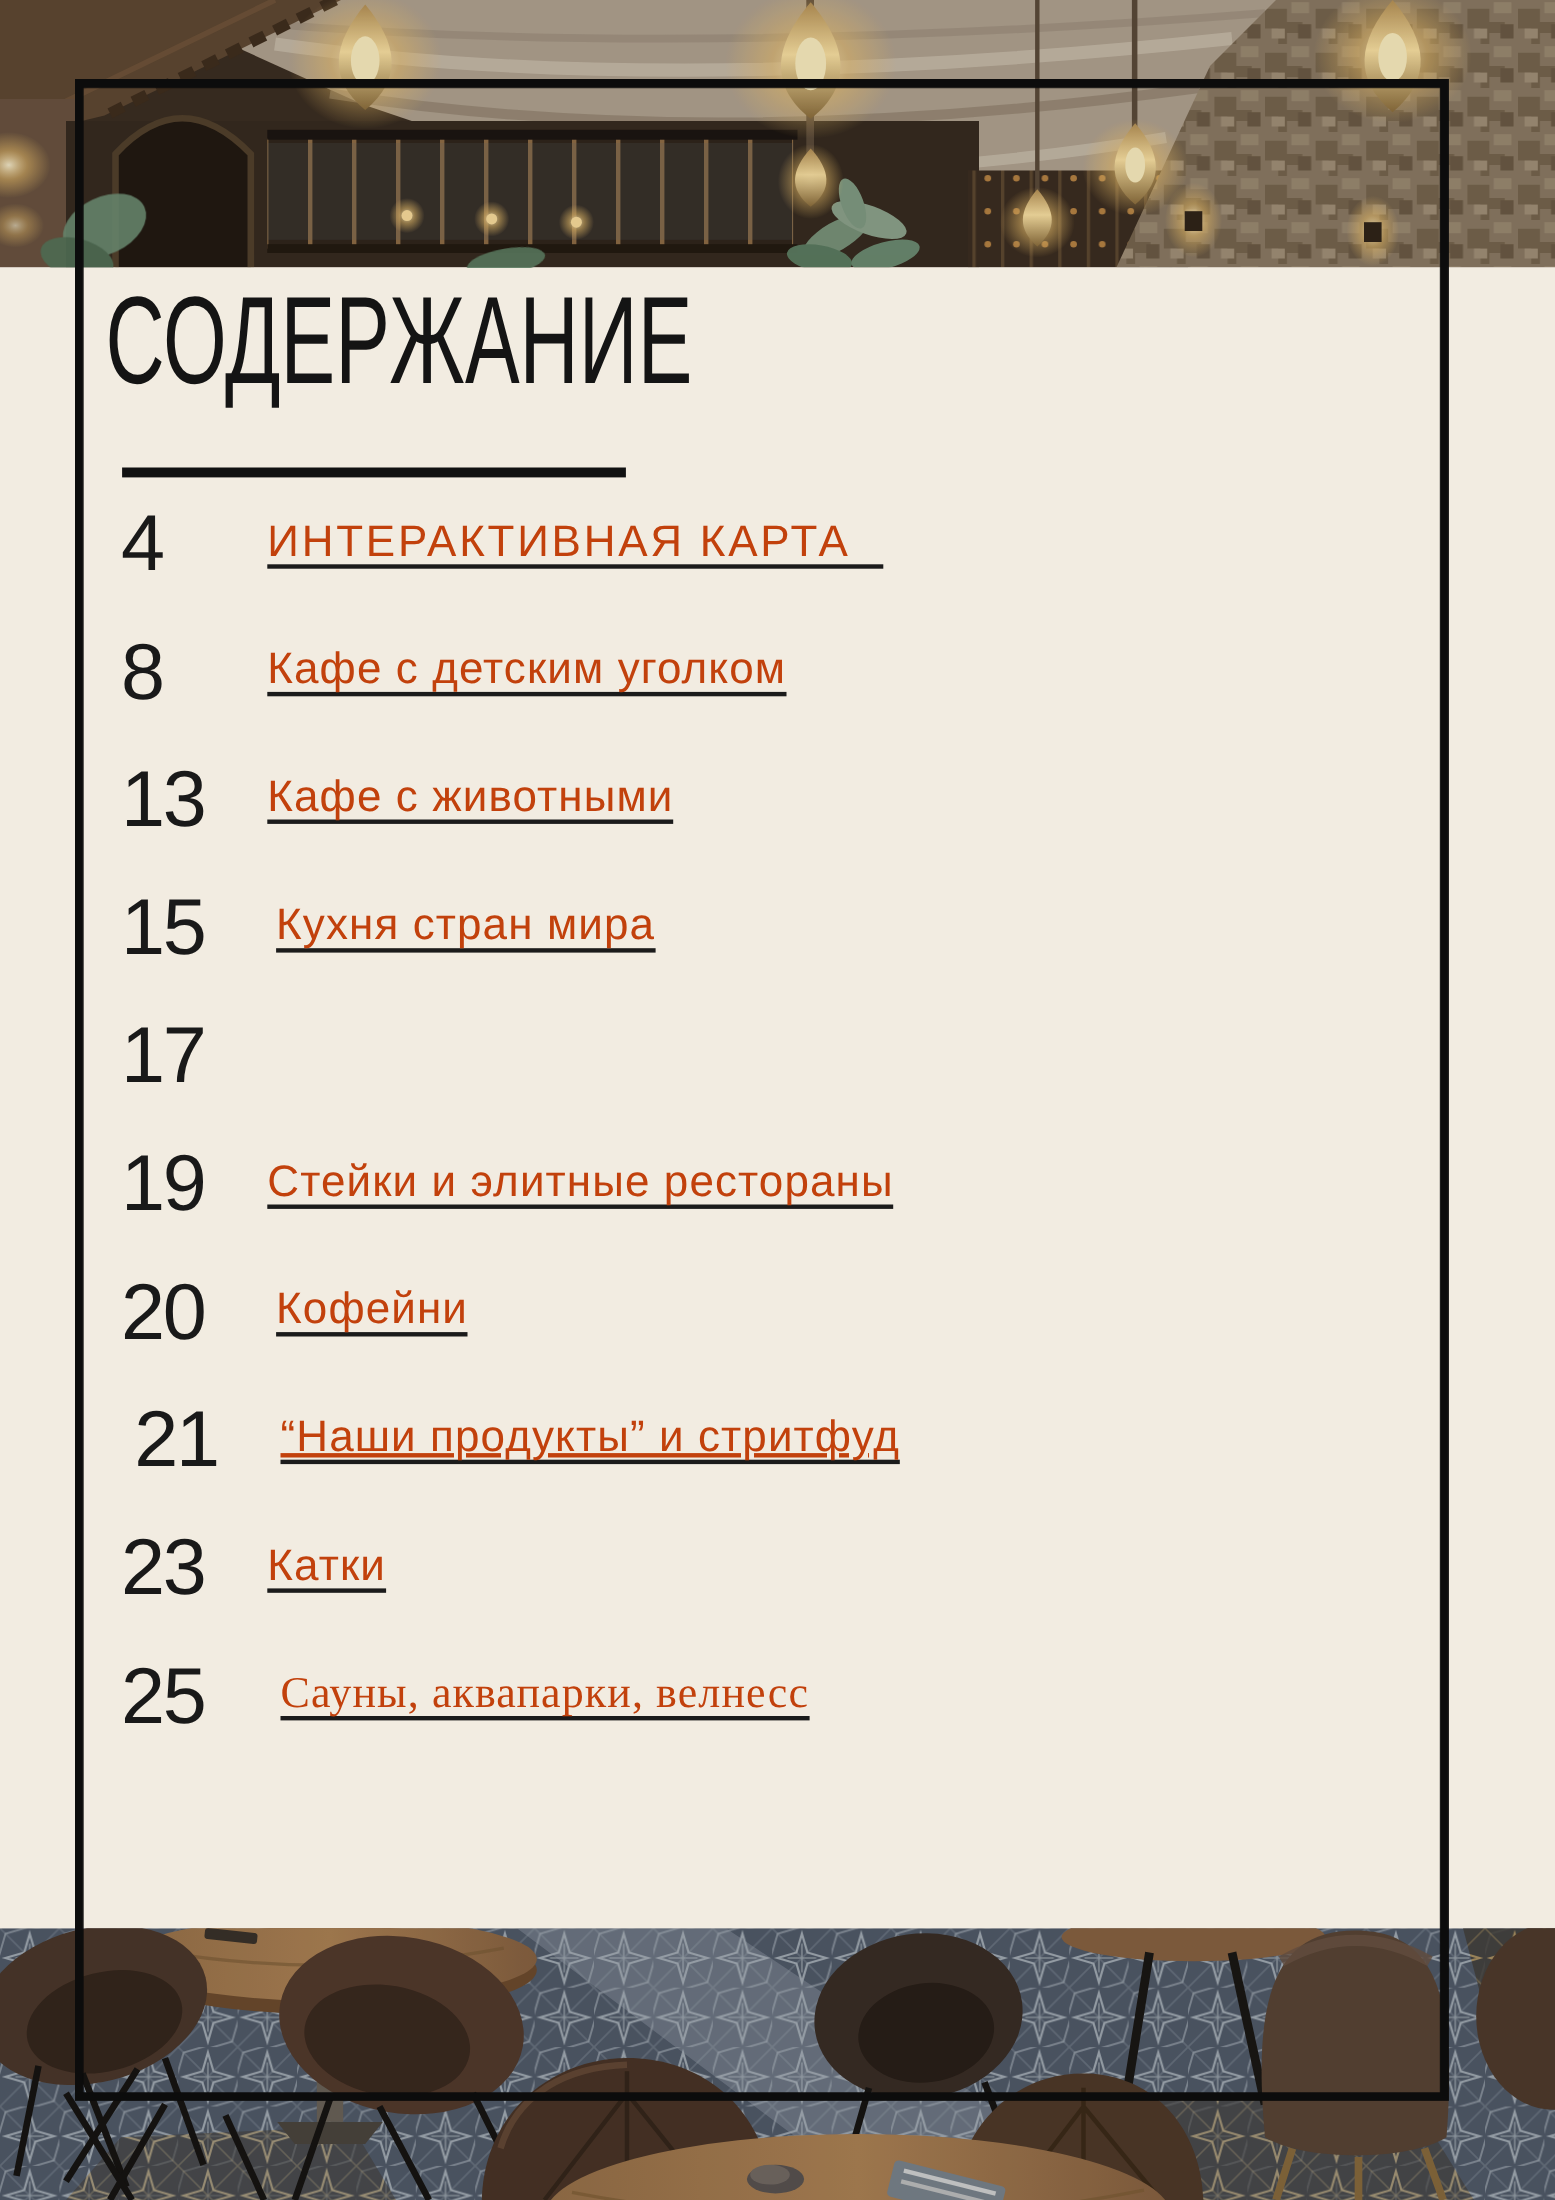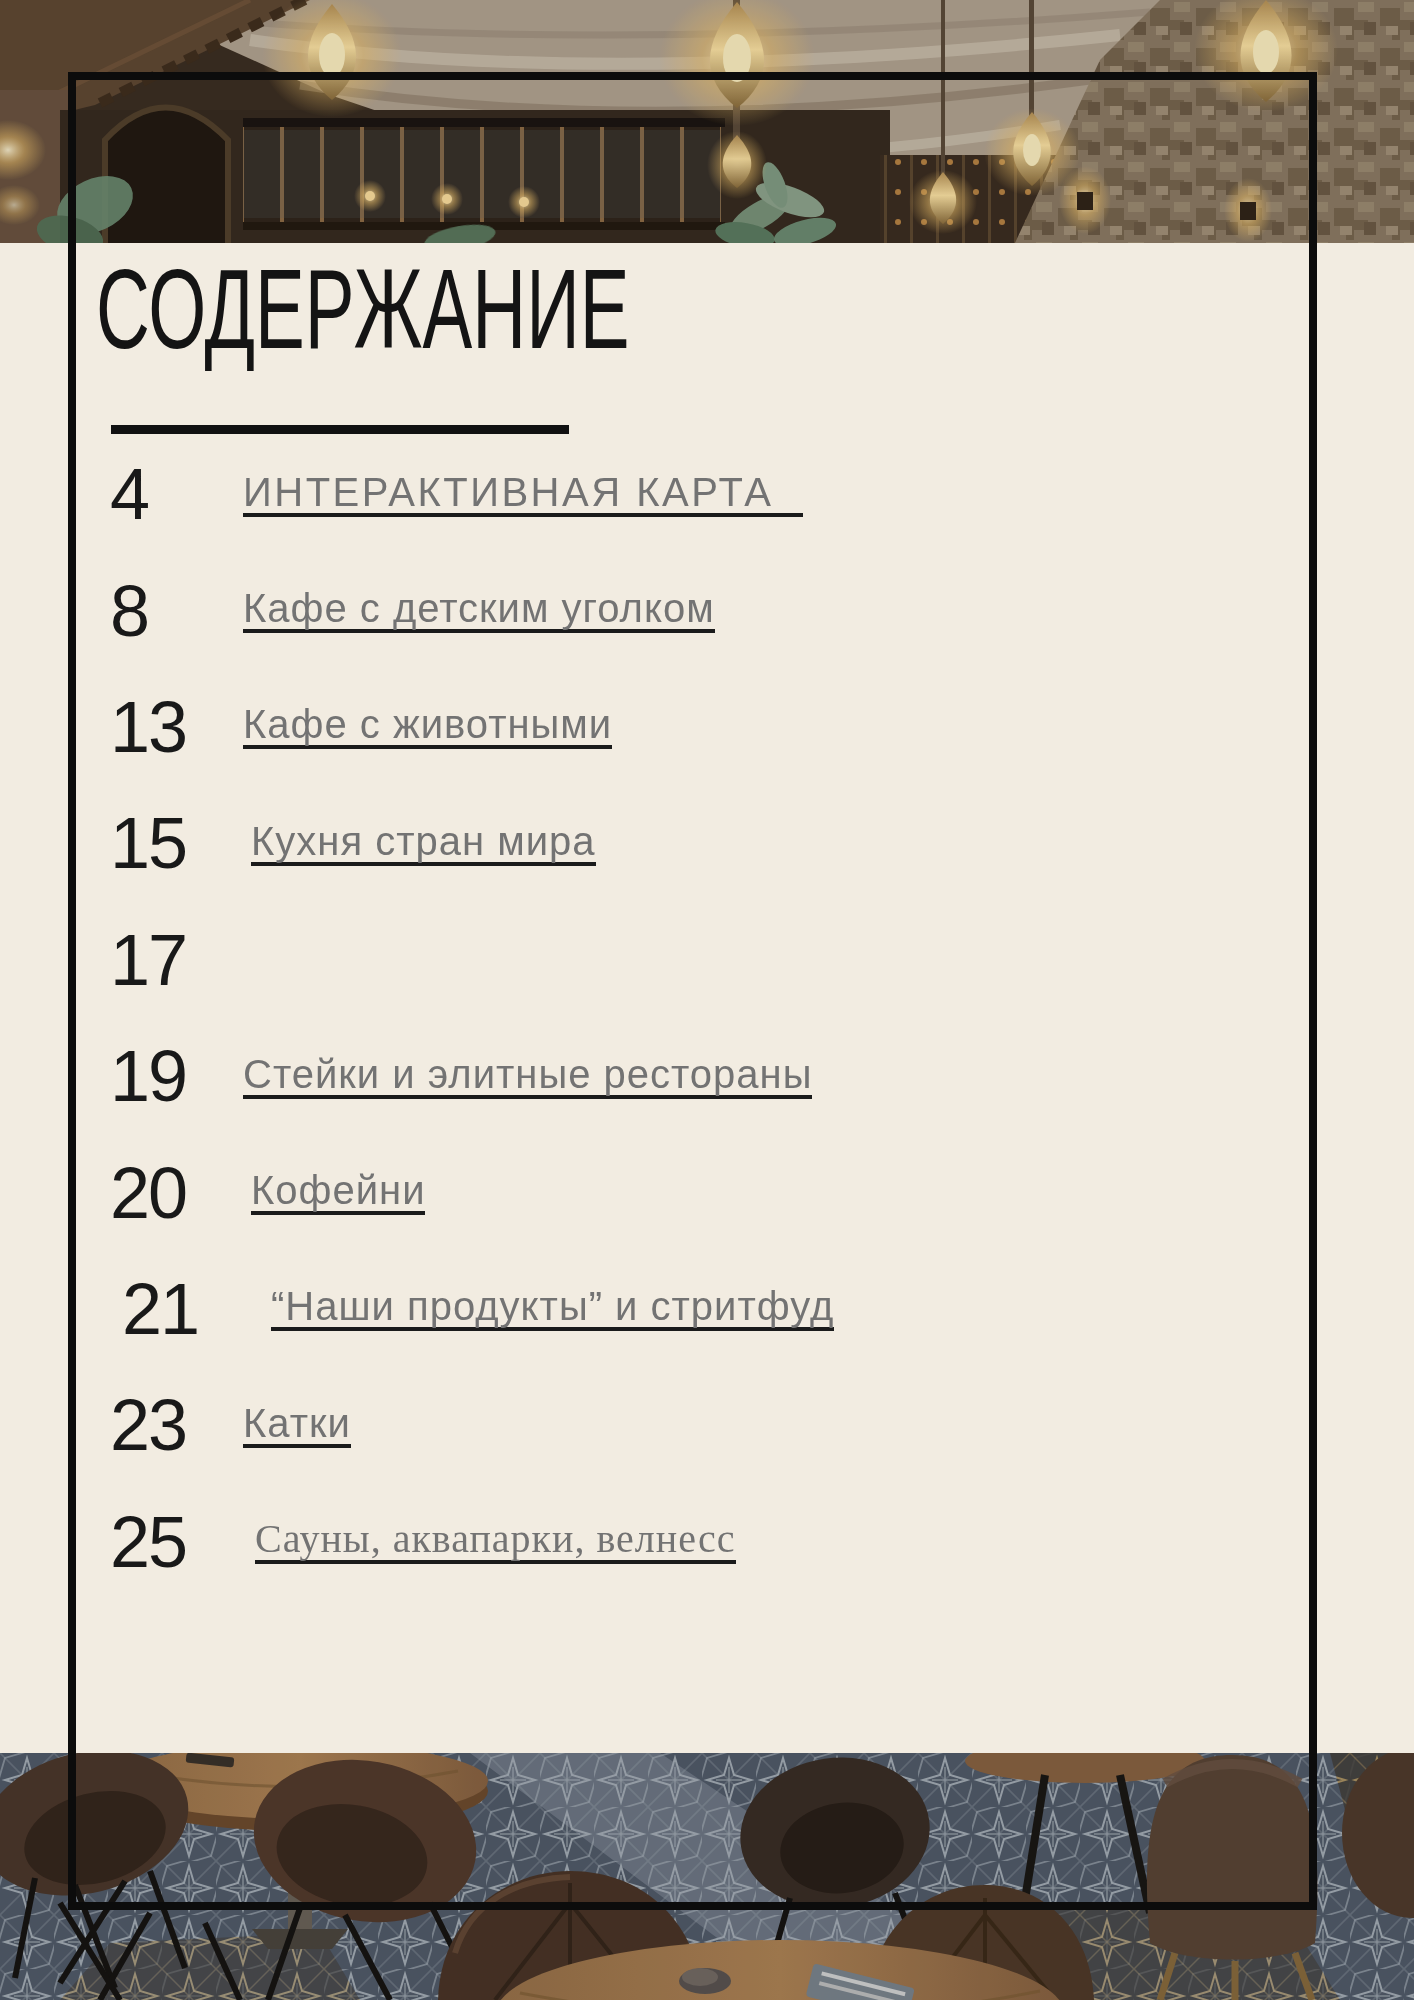--- a/index.html
+++ b/index.html
@@ -64,34 +64,34 @@
     font-size:72px;
     font-weight:300;
     letter-spacing:-2px;
     color:#191919;
     line-height:1;
   }
   .link {
     font-size:40px;
     font-weight:400;
     letter-spacing:1px;
-    color:#737373;
+    color:#c2410c;
     text-decoration:none;
     line-height:1;
     border-bottom:4px solid #1b1b1b;
     padding-bottom:1px;
     white-space:nowrap;
     cursor:pointer;
   }
   ul.toc li:first-child .link { letter-spacing:2.5px; padding-right:30px; }
   ul.toc li:nth-child(4) .link,
   ul.toc li:nth-child(5) .link,
   ul.toc li:nth-child(7) .link { margin-left:8px; }
   ul.toc li:nth-child(8) .num { transform:translateX(12px); }
-  ul.toc li:nth-child(8) .link { margin-left:28px; }
+  ul.toc li:nth-child(8) .link { margin-left:12px;text-decoration:underline; }
   ul.toc li:nth-child(10) .link,
   ul.toc li:nth-child(11) .link { margin-left:12px;font-family:Liberation Serif, serif; }
 </style>
 </head>
 <body>
 
 <div class="page">
 
   <div class="photo photo-top">
     <svg viewBox="0 0 1414 243" preserveAspectRatio="none">

